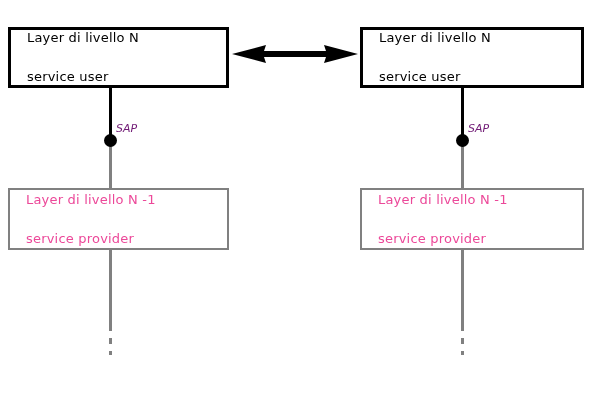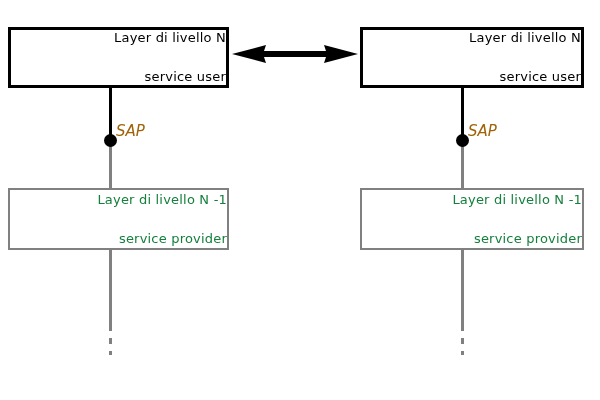--- a/index.html
+++ b/index.html
@@ -15,39 +15,40 @@
     overflow: hidden;
     font-family: "DejaVu Sans", sans-serif;
   }
 
   
   .layer-box {
     position: absolute;
     box-sizing: border-box;
     display: flex;
     flex-direction: column;
-    align-items: flex-end;
+    align-items: flex-start;
     justify-content: center;
     background: #ffffff;
     z-index: 3;
+    padding-left: 16px;
   }
   .layer-box .line1,
   .layer-box .line2 {
     display: block;
     white-space: nowrap;
     text-align: center;
   }
 
   .box-user {
     border: 3px solid #000000;
     color: #000000;
   }
   .box-provider {
     border: 2px solid #808080;
-    color: #15803d;
+    color: #ec4899;
   }
 
   .layer-box .line1 { font-size: 13px; line-height: 16px; letter-spacing: 0.2px; }
   .layer-box .line2 { font-size: 13px; line-height: 16px; letter-spacing: 0.2px; margin-top: 23px; }
 
   
   .box-user-left     { left: 8px;   top: 27px;  width: 221px; height: 61px; }
   .box-provider-left { left: 8px;   top: 188px; width: 221px; height: 62px; }
   
   .box-user-right     { left: 360px; top: 27px;  width: 224px; height: 61px; }
@@ -96,24 +97,24 @@
     border-radius: 50%;
     background: #000000;
     z-index: 4;
   }
   .sap-dot-left  { left: 104px; top: 134px; }
   .sap-dot-right { left: 456px; top: 134px; }
 
   
   .sap-label {
     position: absolute;
-    font-size: 15px;
+    font-size: 11px;
     font-style: italic;
     font-weight: 400;
-    color: #a16207;
+    color: #701a75;
     white-space: nowrap;
     z-index: 4;
   }
   .sap-label-left  { left: 116px; top: 122px; }
   .sap-label-right { left: 468px; top: 122px; }
 
   
   .arrow-link {
     position: absolute;
     left: 232px;

